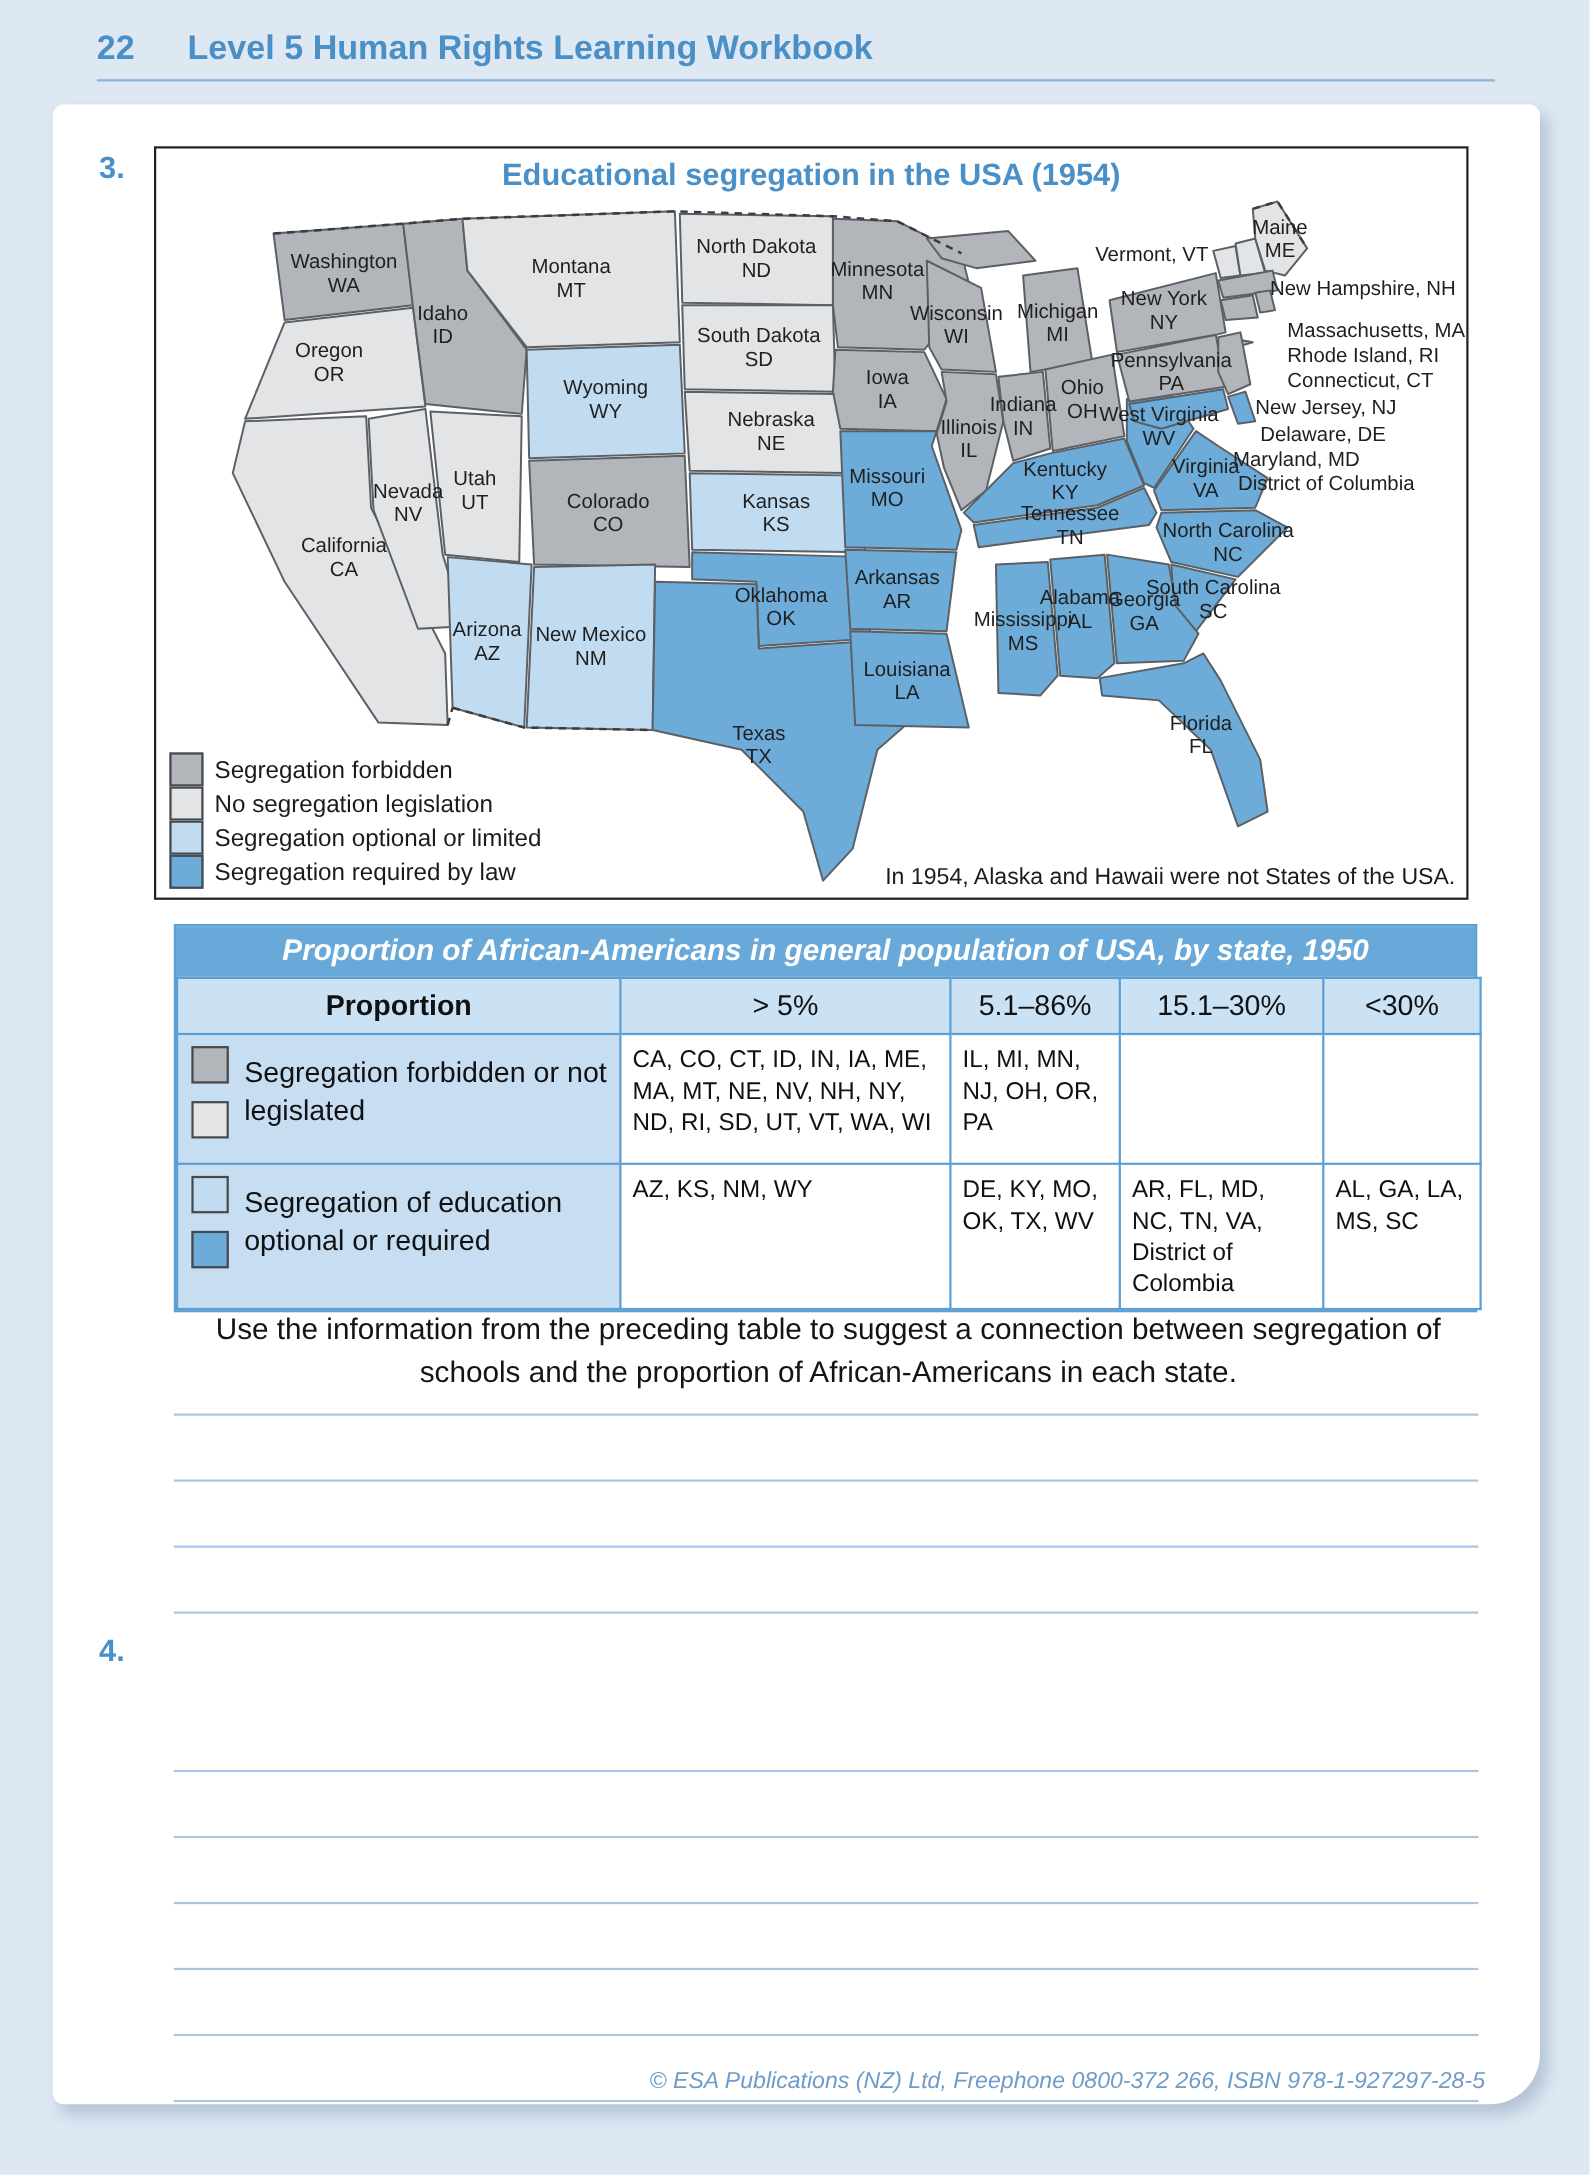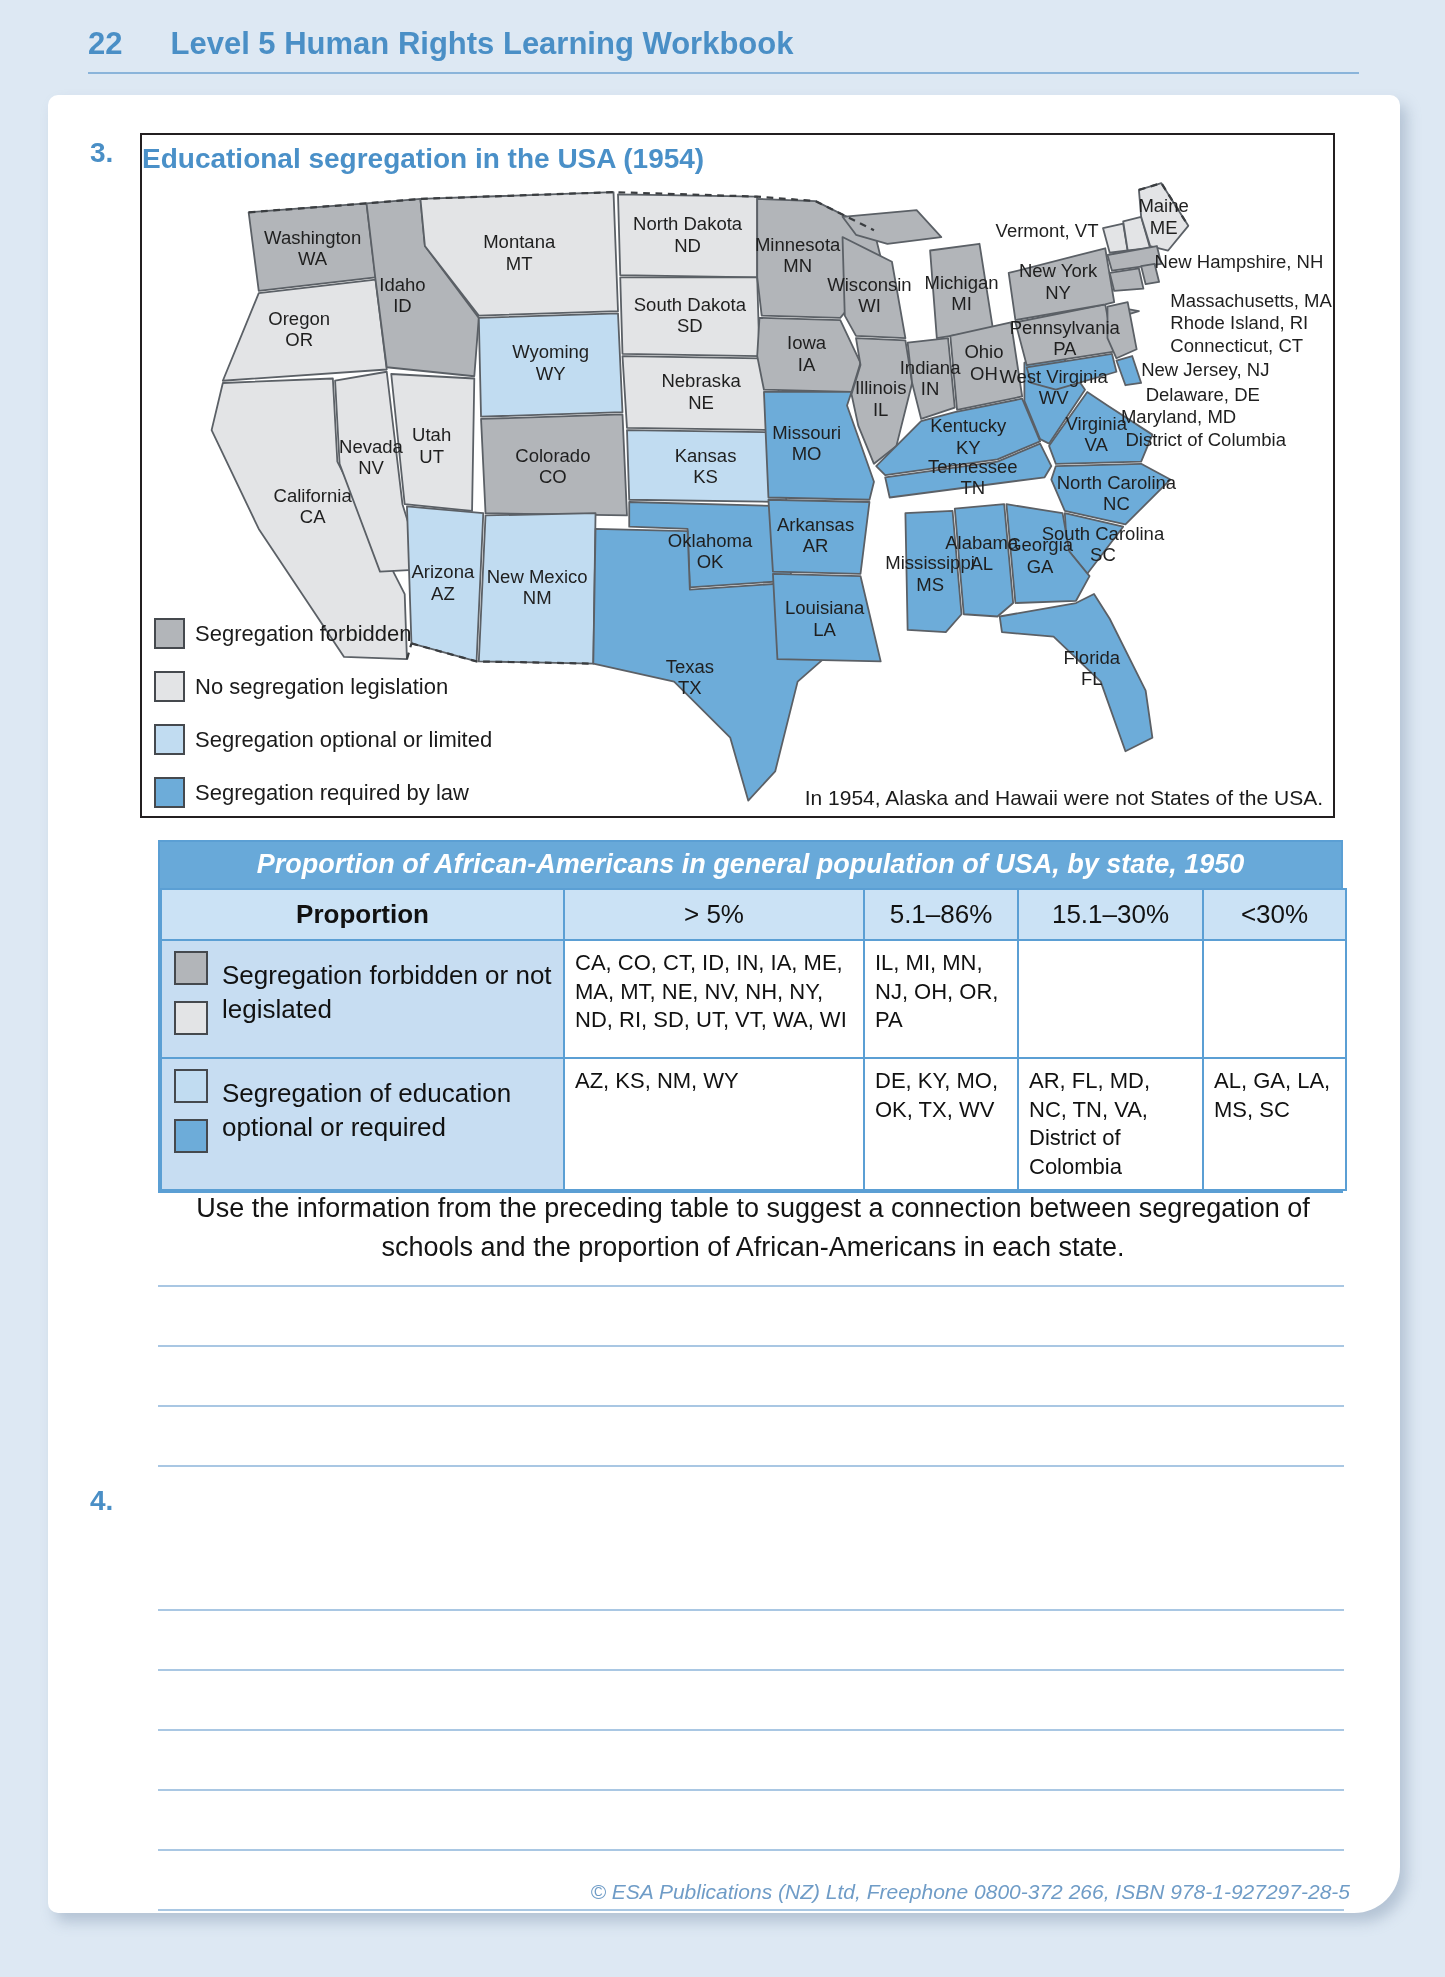--- a/index.html
+++ b/index.html
@@ -15,25 +15,25 @@
   .page-num{font-size:31px;font-weight:bold;color:#4a8fc6;margin-right:48px;}
   .page-title{font-size:31px;font-weight:bold;color:#4a8fc6;}
   
   .card{position:absolute;left:48px;top:95px;width:1352px;height:1818px;
     background:#ffffff;border-radius:10px 10px 46px 10px;
     box-shadow:7px 9px 14px rgba(130,150,175,.45);}
   .qnum{position:absolute;font-size:28px;font-weight:bold;color:#4a8fc6;}
   
   .map-box{position:absolute;top:38px;left:92px;width:1195px;height:685px;
     border:2.5px solid #231f20;background:#fff;box-sizing:border-box;}
-  .map-title{position:absolute;top:8px;left:0;right:0;
+  .map-title{position:absolute;top:8px;left:0;right:0;text-align:center;
     font-size:28px;font-weight:bold;color:#4a90c8;}
   .map-box svg{position:absolute;left:0;top:38px;width:1190px;height:640px;}
   .map-legend{position:absolute;left:12px;bottom:8px;}
-  .map-legend .item{display:flex;align-items:center;margin-top:22px;}
+  .map-legend .item{display:flex;align-items:center;margin-top:0;}
   .map-legend .lsw{width:27px;height:27px;border:2px solid #45494e;margin-right:10px;flex:none;}
   .map-legend .ltx{font-size:22px;color:#1b1b1b;}
   .map-note{position:absolute;right:10px;bottom:6px;font-size:21px;color:#1b1b1b;}
   
   .table-wrap{position:absolute;top:745px;left:110px;width:1185px;
     border:2.5px solid #5b9fd4;box-sizing:border-box;}
   .t-title{background:#68a9d9;color:#fff;font-weight:bold;font-style:italic;
     font-size:27px;text-align:center;padding:7px 0 8px 0;}
   table.ptable{border-collapse:collapse;width:100%;table-layout:fixed;}
   table.ptable th, table.ptable td{border:2px solid #5b9fd4;vertical-align:top;box-sizing:border-box;}

